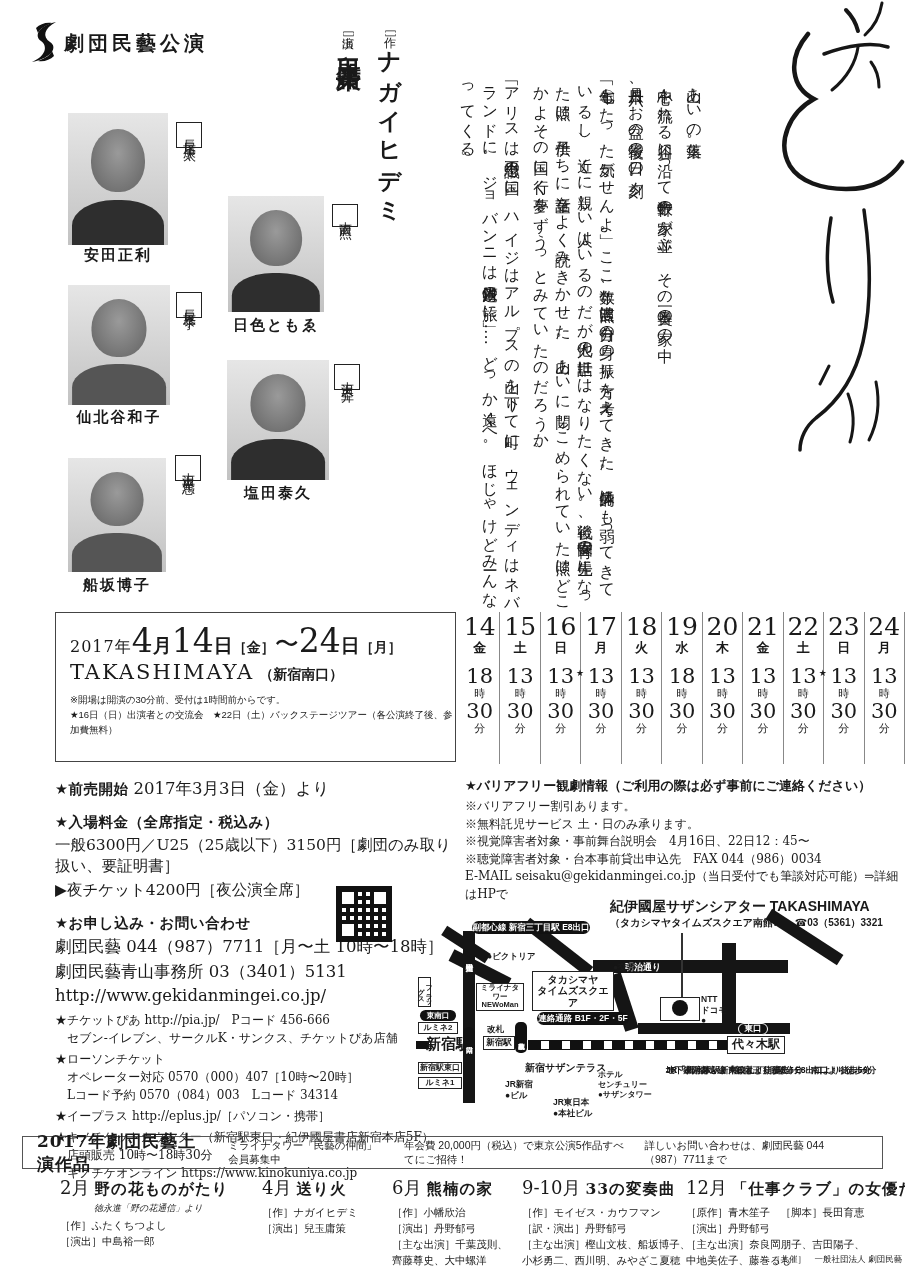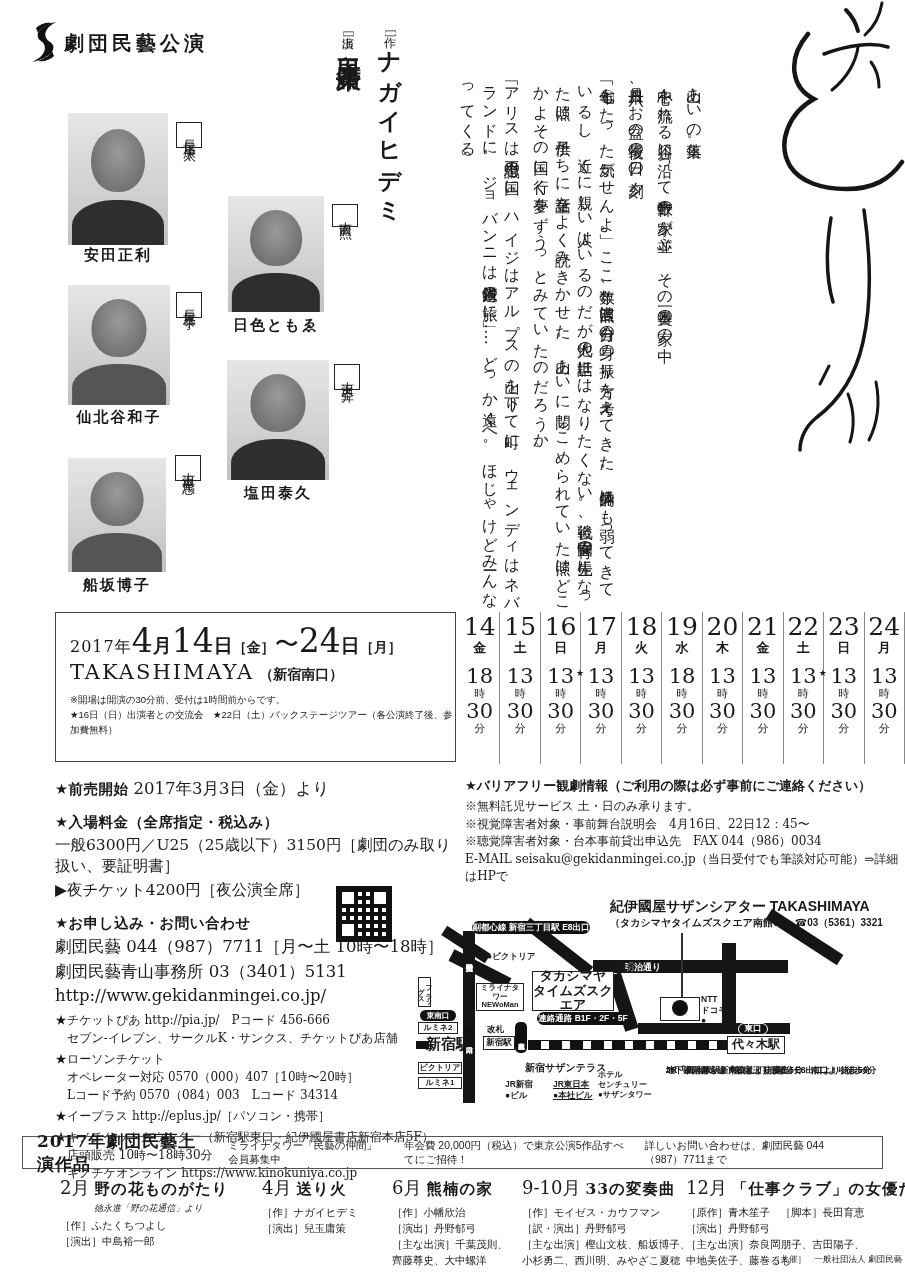--- a/index.html
+++ b/index.html
@@ -320,20 +320,21 @@
   </div>
 
   <div class="abs qr">
       <i class="a"></i>
       <i class="b"></i>
       <i class="c"></i>
     </div>
 
   <div class="abs barrier">
     <div class="bf-title">★バリアフリー観劇情報（ご利用の際は必ず事前にご連絡ください）</div>
+    <div class="bf-line">※バリアフリー割引あります。</div>
     <div class="bf-line">※無料託児サービス 土・日のみ承ります。</div>
     <div class="bf-line">※視覚障害者対象・事前舞台説明会　4月16日、22日12：45〜</div>
     <div class="bf-line">※聴覚障害者対象・台本事前貸出申込先　FAX 044（986）0034</div>
     <div class="bf-line">E-MAIL seisaku@gekidanmingei.co.jp（当日受付でも筆談対応可能）⇒詳細はHPで</div>
   </div>
 
   <div class="abs map">
     <div class="map-title1" style="left:200px;top:5px;text-align:center;">紀伊國屋サザンシアター TAKASHIMAYA</div>
     <div class="map-title2" style="left:200px;top:23px;">（タカシマヤタイムズスクエア南館7F）☎03（5361）3321</div>
 
@@ -349,49 +350,49 @@
     <div class="rail" style="left:6px;top:148px;width:16px;height:8px;"></div>
     <div class="rail" style="left:118px;top:147px;width:200px;height:10px;"></div>
 
     <div class="mpill" style="left:62px;top:28px;width:118px;height:13px;">副都心線 新宿三丁目駅 E8出口</div>
     <div class="mpill vtext" style="left:53px;top:44px;width:12px;height:42px;font-size:7.5px;border-radius:0;background:transparent;">甲州街道</div>
     <div class="mlabel" style="left:77px;top:58px;">●ビクトリア</div>
     <div class="mlabel" style="left:215px;top:69px;color:#fff;font-size:9px;">明治通り</div>
     <div class="mlabel" style="left:203px;top:69px;">●交番</div>
     <div class="mbox pre" style="left:66px;top:90px;width:48px;height:28px;font-size:7.5px;">ミライナタワー
 NEWoMan</div>
-    <div class="mbox pre" style="left:122px;top:78px;width:82px;height:40px;font-size:13px;">タカシマヤ
+    <div class="mbox pre" style="left:122px;top:78px;width:82px;height:40px;font-size:10px;">タカシマヤ
 タイムズスクエア</div>
     <div class="mpill" style="left:127px;top:119px;width:92px;height:13px;">連絡通路 B1F・2F・5F</div>
     <div class="mlabel pre" style="left:291px;top:101px;">NTT
 ドコモ
 ●</div>
 
     <div style="left:271px;top:40px;width:2px;height:66px;background:#333;"></div>
     <div class="mbox" style="left:250px;top:104px;width:40px;height:24px;border-width:1.5px;"></div>
     <div style="left:262px;top:107px;width:16px;height:16px;border-radius:50%;background:#111;"></div>
 
     <div class="mpill" style="left:328px;top:130px;width:30px;height:12px;border:1.5px solid #fff;">東口</div>
     <div class="mbox" style="left:317px;top:143px;width:58px;height:18px;font-size:12px;border-width:1.5px;font-family:'DejaVu Serif',serif;">代々木駅</div>
 
     <div class="mlabel" style="left:16px;top:142px;font-size:15px;">新宿駅</div>
     <div class="mpill vtext" style="left:53px;top:134px;width:12px;height:28px;font-size:7px;">南口</div>
     <div class="mpill" style="left:10px;top:117px;width:36px;height:11px;font-size:7.5px;">東南口</div>
     <div class="mbox" style="left:8px;top:129px;width:40px;height:12px;">ルミネ2</div>
-    <div class="mbox" style="left:8px;top:169px;width:44px;height:12px;">ビクトリア</div>
+    <div class="mbox" style="left:8px;top:169px;width:44px;height:12px;">新宿駅東口</div>
     <div class="mbox" style="left:8px;top:184px;width:44px;height:12px;">ルミネ1</div>
     <div class="mbox vtext" style="left:8px;top:84px;width:13px;height:30px;font-size:7px;">フラッグス</div>
     <div class="mlabel" style="left:77px;top:131px;">改札</div>
     <div class="mbox" style="left:73px;top:143px;width:32px;height:14px;font-size:8.5px;">新宿駅</div>
     <div class="mpill vtext" style="left:105px;top:129px;width:12px;height:31px;font-size:6.5px;border-radius:5px;">新南改札</div>
 
     <div class="mlabel" style="left:115px;top:169px;font-size:10px;">新宿サザンテラス</div>
     <div class="mlabel pre" style="left:95px;top:186px;">JR新宿
 ●ビル</div>
-    <div class="mlabel pre" style="left:143px;top:186px;text-decoration:underline;">JR東日本
+    <div class="mlabel pre" style="left:143px;top:204px;">JR東日本
 ●本社ビル</div>
     <div class="mlabel pre" style="left:188px;top:177px;font-size:8px;">ホテル
 センチュリー
 ●サザンタワー</div>
 
     <div class="mdir" style="left:256px;top:171px;">
       <div>JR「新宿駅」新南改札より徒歩5分・南口より徒歩8分</div>
       <div>JR「代々木駅」東口より徒歩5分</div>
       <div>地下鉄副都心線「新宿三丁目駅」E8出口より徒歩5分</div>
     </div>

